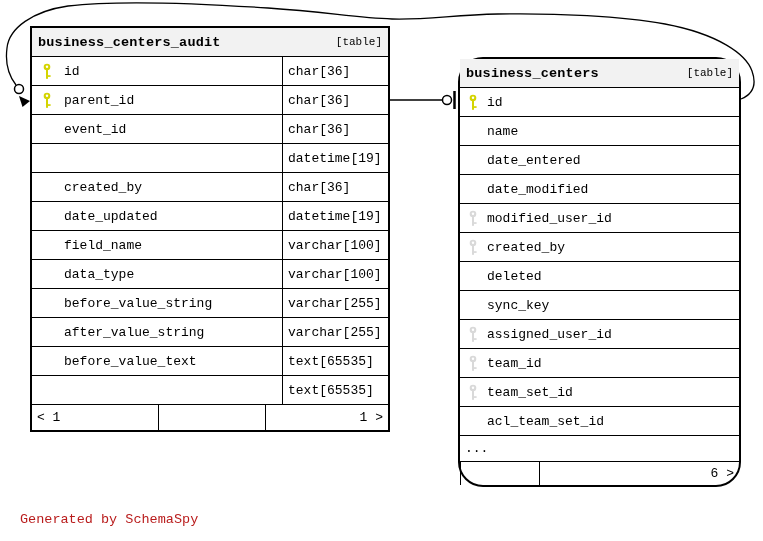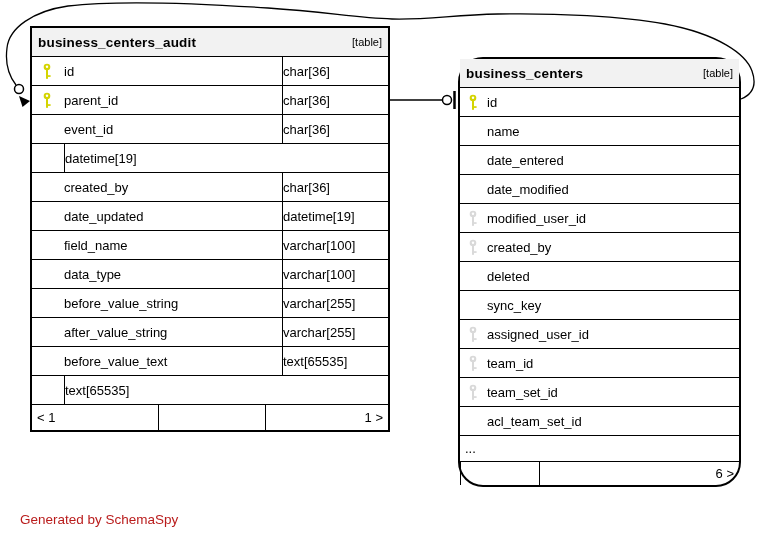--- a/index.html
+++ b/index.html
@@ -1,42 +1,42 @@
 <!DOCTYPE html>
 <html><head>
 <meta charset="utf-8">
 <style>
   html,body { margin:0; padding:0; background:#fff; }
   .canvas {
     position:relative; width:763px; height:541px; background:#ffffff;
-    font-family:Liberation Sans, sans-serif; overflow:hidden;
+    font-family:Liberation Mono, monospace; overflow:hidden;
   }
   .rel-svg { position:absolute; left:0; top:0; z-index:0; }
   .dbtable {
     position:absolute; z-index:1; background:#ffffff;
     border:2px solid #000; box-sizing:border-box;
     display:flex; flex-direction:column;
   }
   .thead {
     display:flex; justify-content:space-between; align-items:center;
     background:#f2f2f2; border-bottom:1px solid #000;
     height:29px; box-sizing:border-box; padding:0 6px; flex:0 0 auto;
   }
   .tname { font-weight:bold; font-size:13.5px; color:#000; letter-spacing:0.2px; }
   .tbadge { font-size:11px; color:#000; }
   .trow {
     display:flex; align-items:center; height:29px; box-sizing:border-box;
-    border-bottom:1px solid #000; font-size:13px; color:#000; flex:0 0 auto;
+    border-bottom:1px solid #000; font-size:13px; color:#000; flex:0 0 auto;justify-content:flex-end;
   }
   .keycell { width:22px; padding-left:10px; flex:0 0 auto; display:flex; align-items:center; }
   .t1 .keycell { width:19px; padding-left:8px; }
   .namecell { flex:1 1 auto; white-space:nowrap; overflow:hidden; }
   .typecell {
     width:106px; flex:0 0 auto; align-self:stretch; display:flex; align-items:center;
-    border-left:1px solid #000; box-sizing:border-box; white-space:nowrap;
+    border-left:1px solid #000; padding-left:5px; box-sizing:border-box; white-space:nowrap;
   }
   .ellipsisrow {
     display:flex; align-items:center; height:26px; box-sizing:border-box;
     border-bottom:1px solid #000; font-size:13px; padding-left:5px; flex:0 0 auto;
   }
   .tfoot { display:flex; flex:1 1 auto; font-size:13px; }
   .fcell { box-sizing:border-box; display:flex; align-items:center; }
   .fcell.first { padding-left:5px; justify-content:flex-start; }
   .fcell.mid { border-left:1px solid #000; border-right:1px solid #000; }
   .fcell.last { padding-right:5px; justify-content:flex-end; flex:1 1 auto; }

